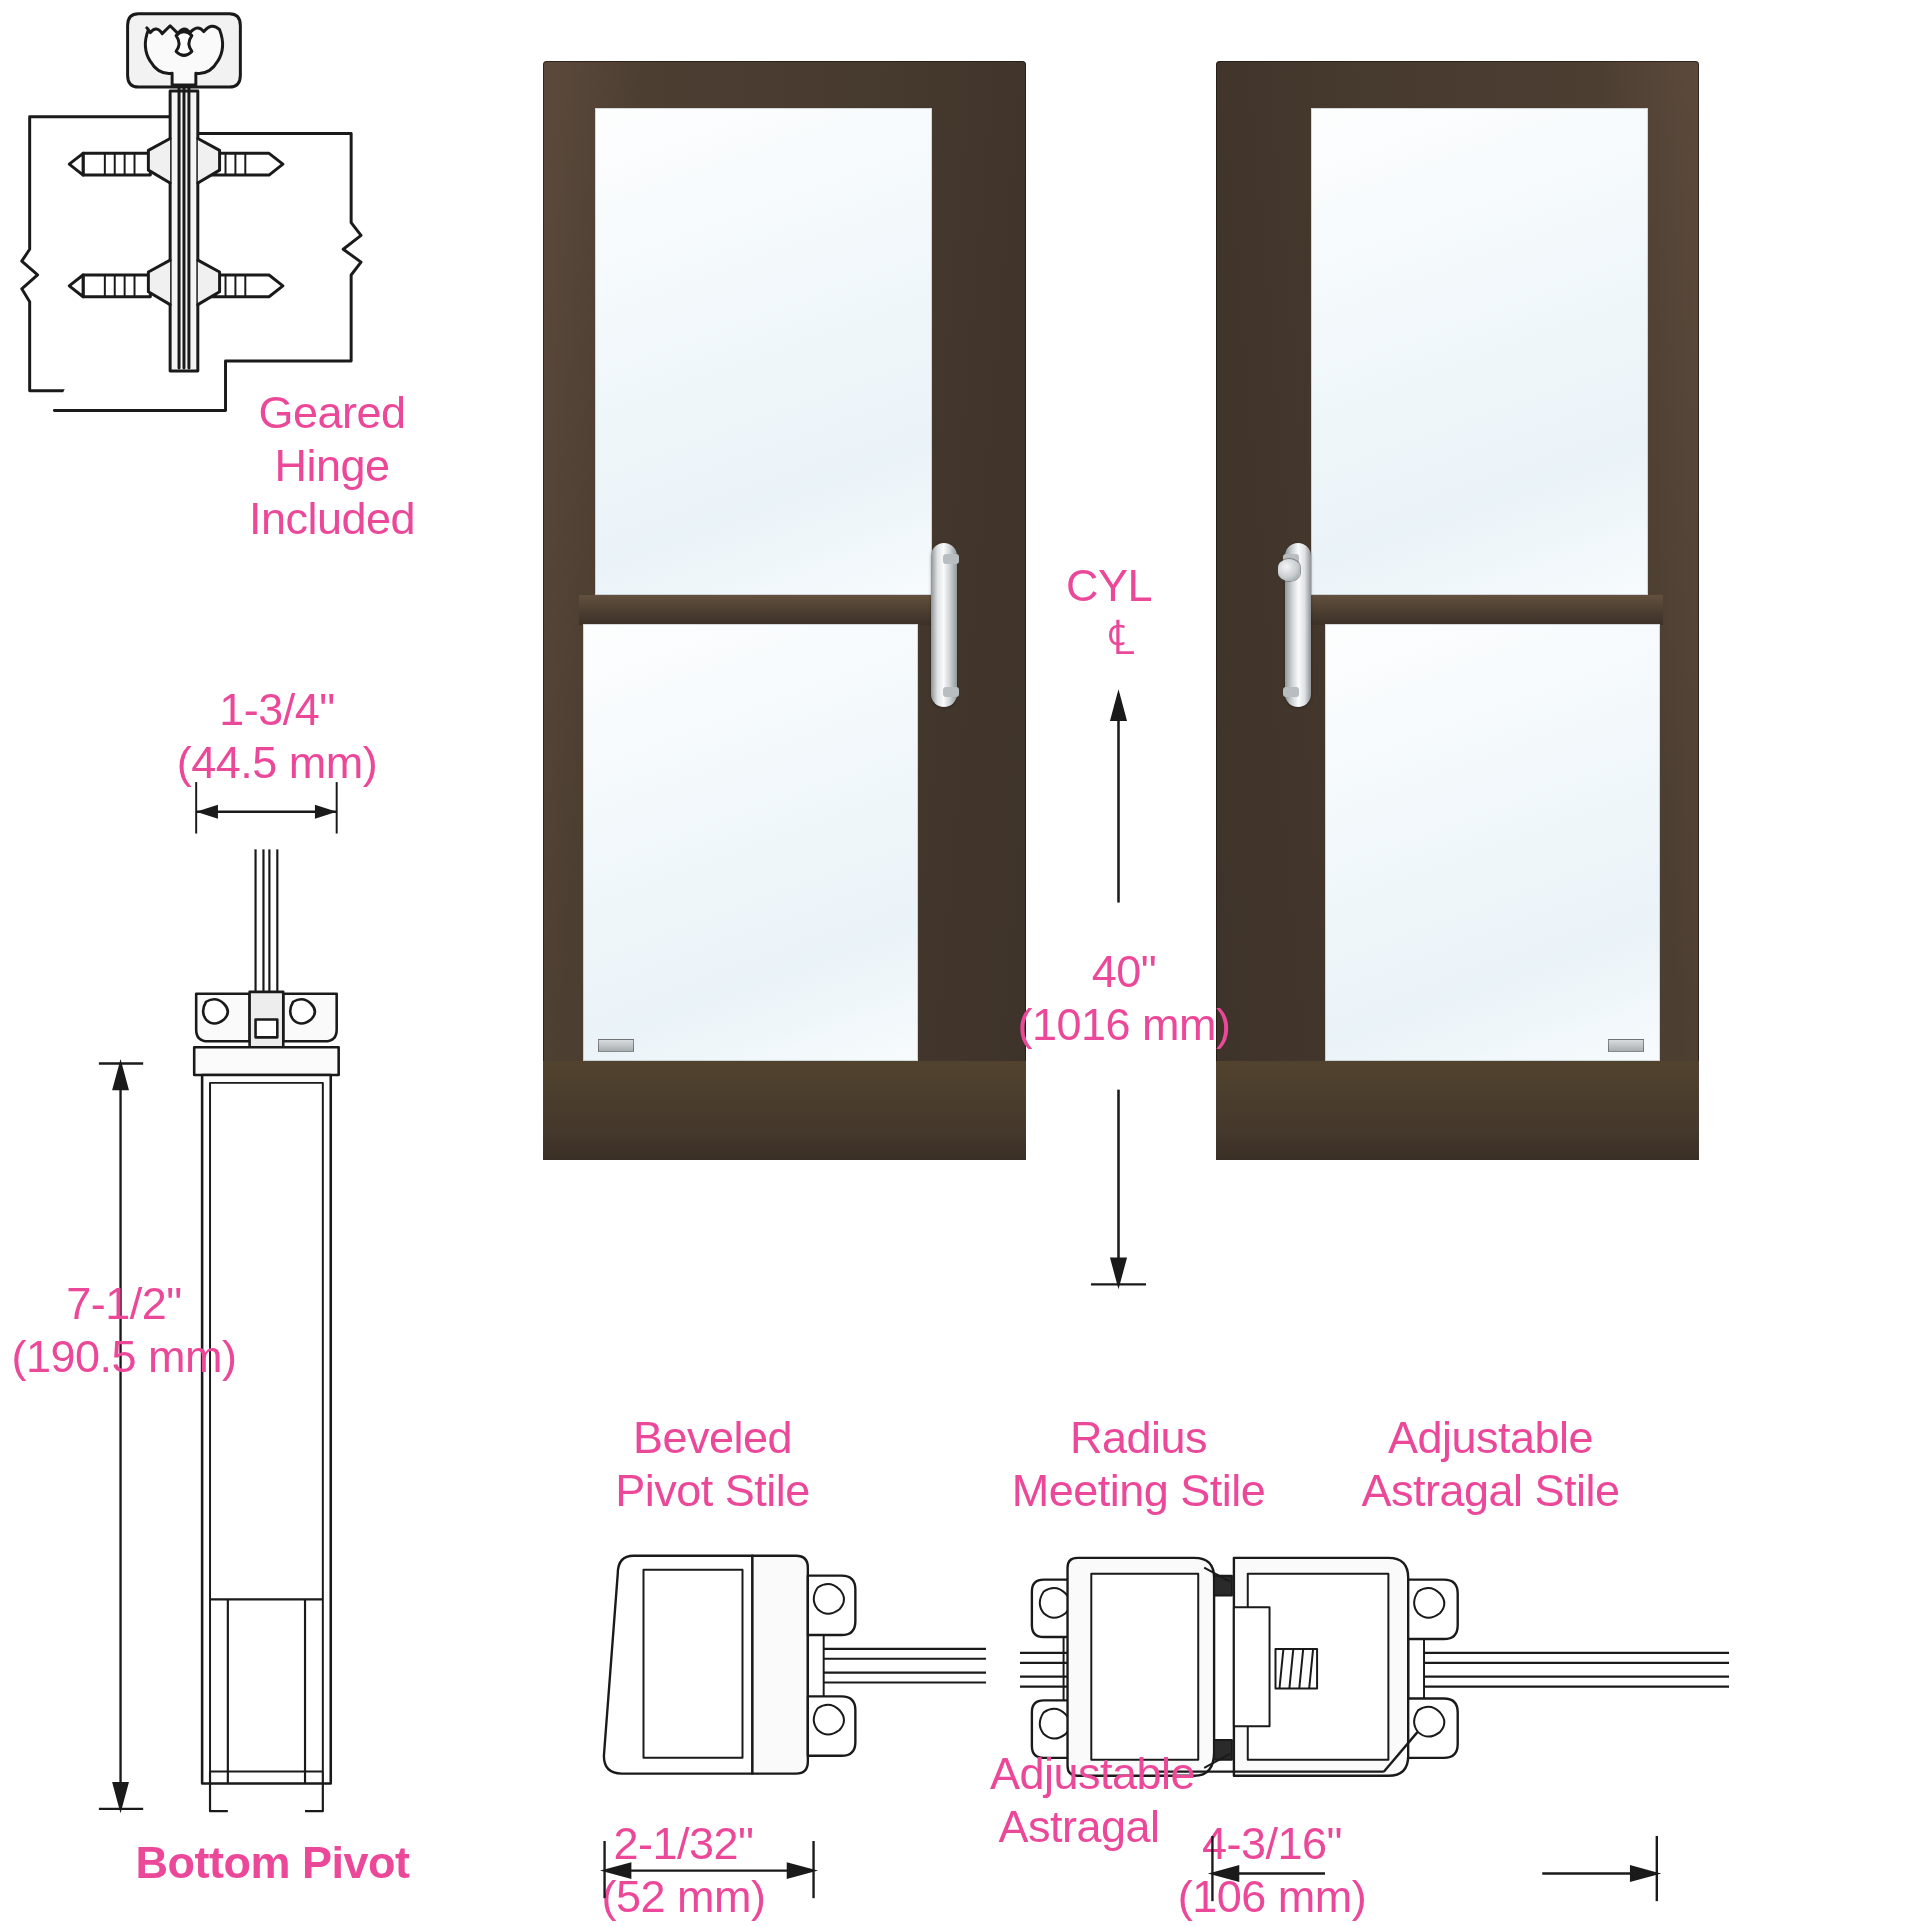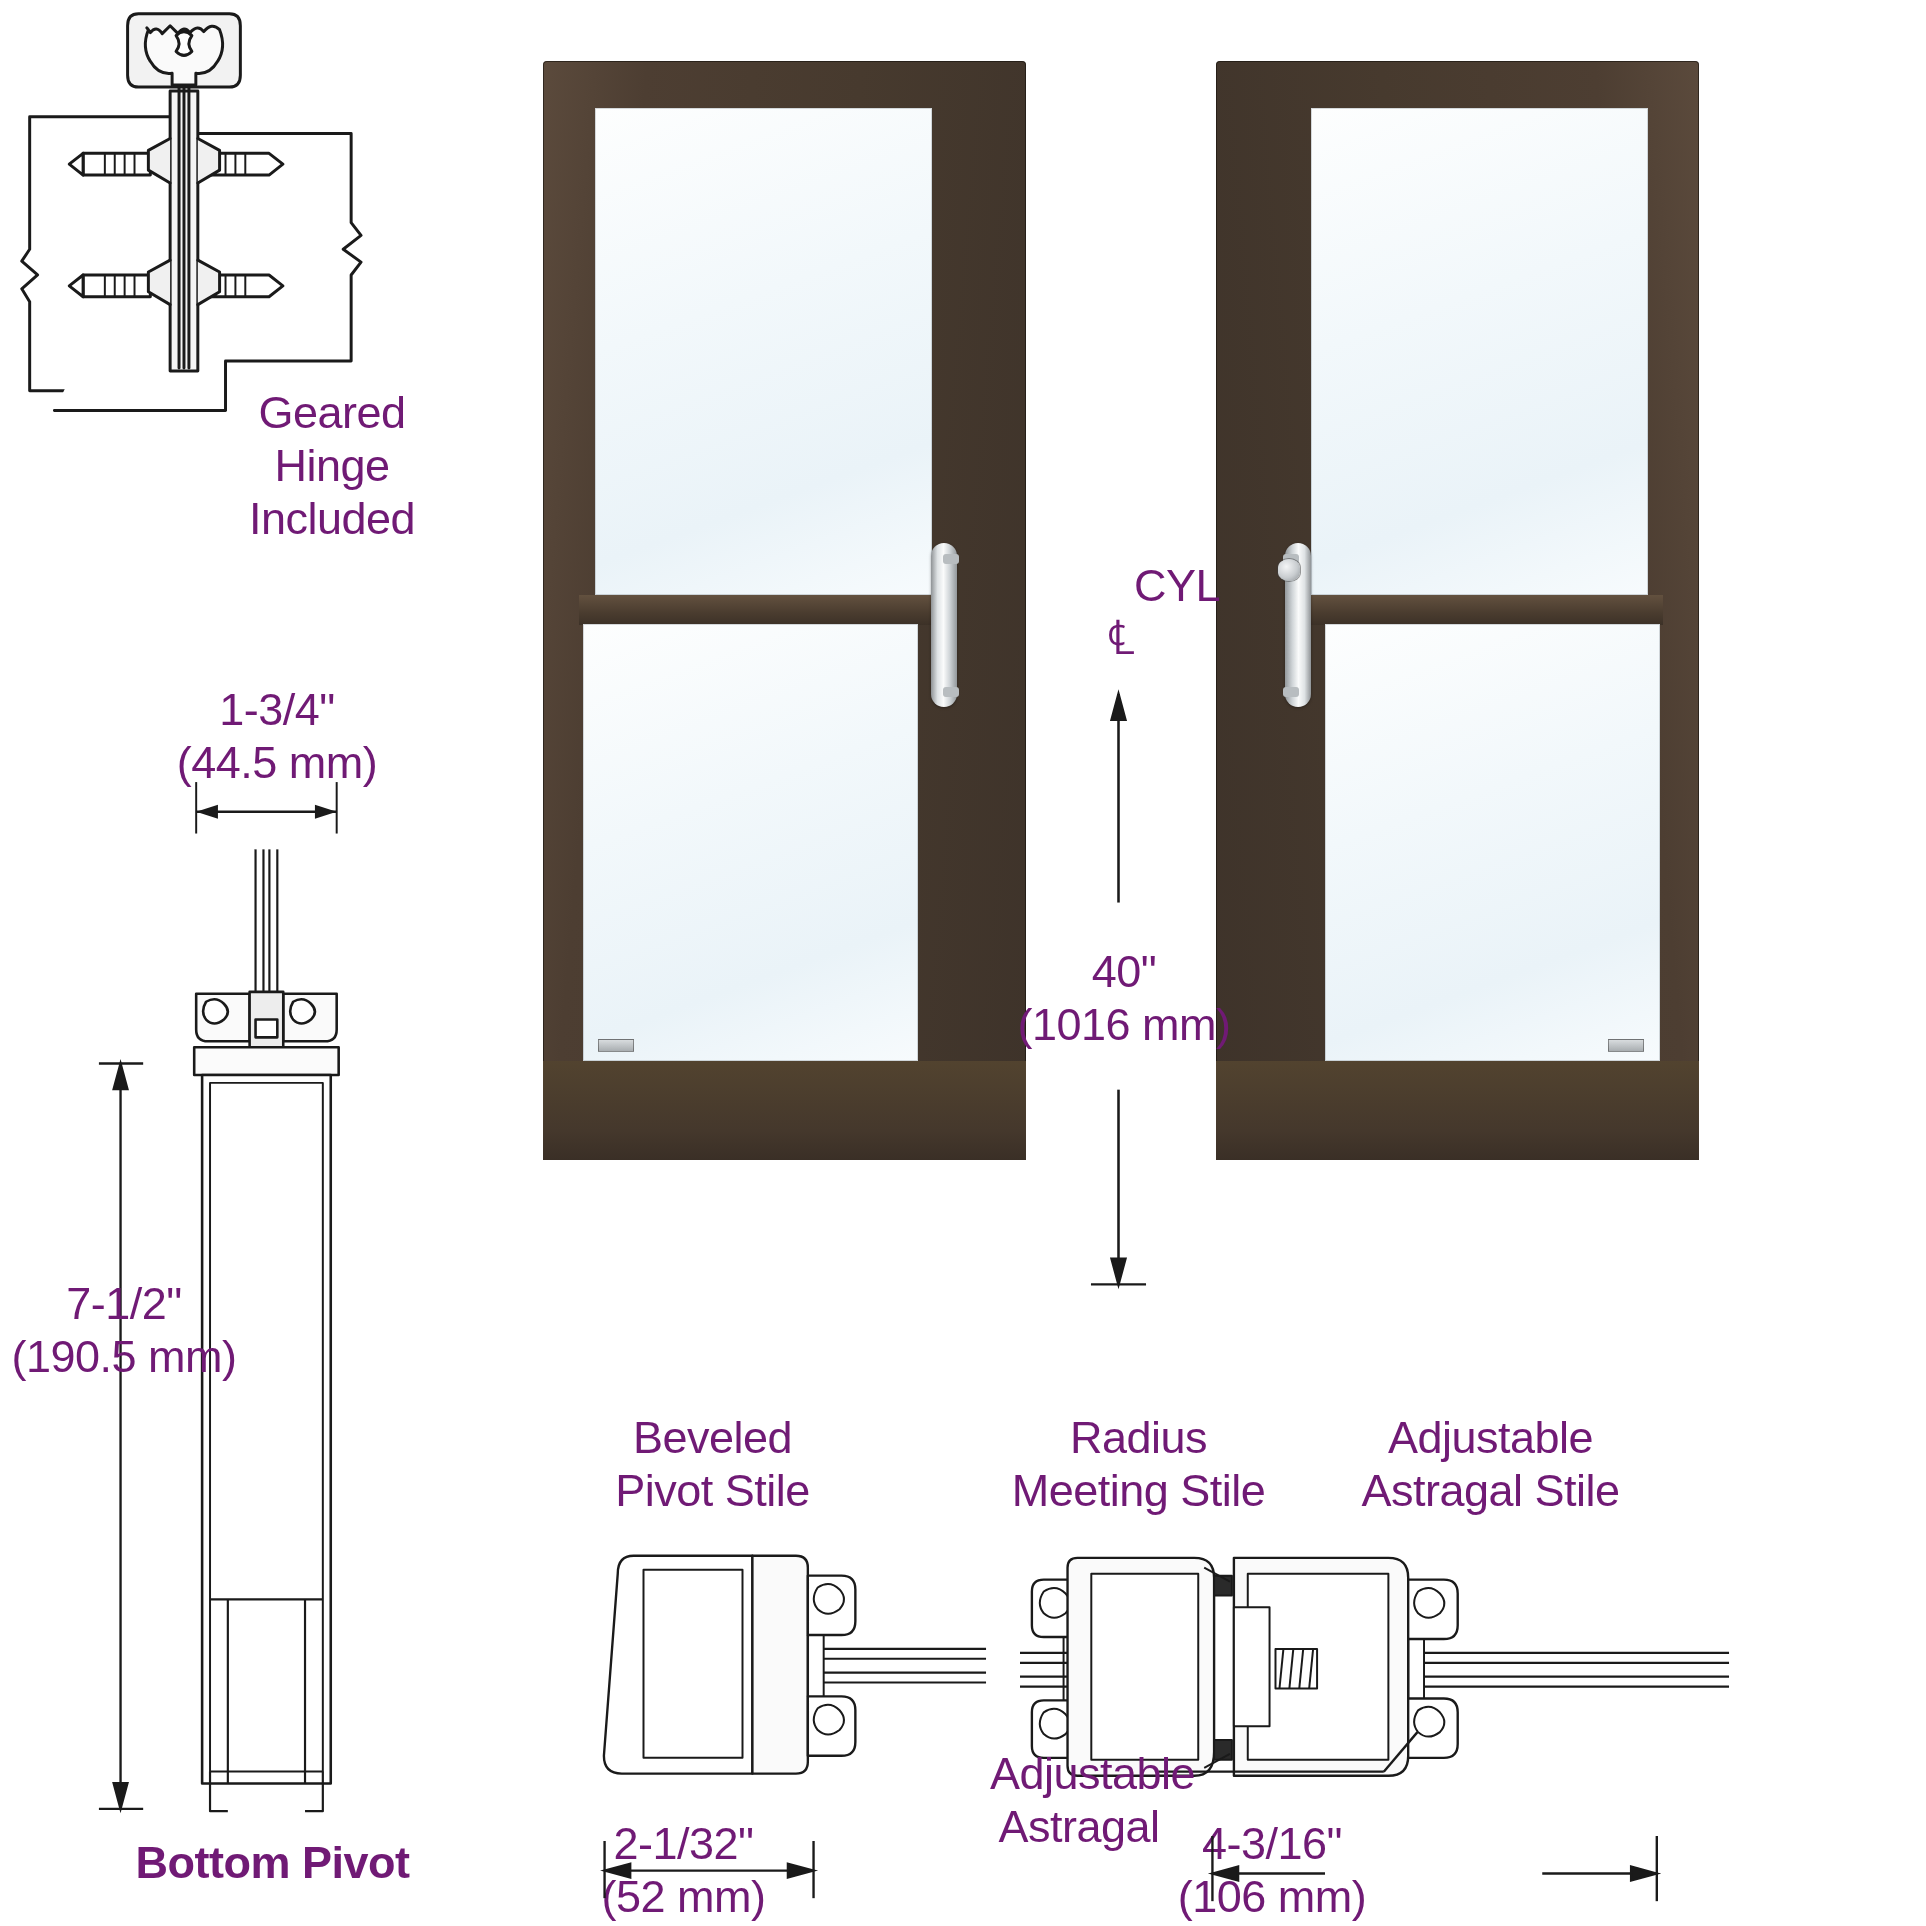--- a/index.html
+++ b/index.html
@@ -13,21 +13,21 @@
     font-family: "Liberation Sans", sans-serif;
     color: #1a1a1a;
     overflow: hidden;
   }
   .stage { position: absolute; inset: 0; }
 
   .lbl {
     position: absolute;
     text-align: center;
     line-height: 1.18;
-    color: #701a75;
+    color: #ec4899;
     letter-spacing: -0.5px;
     white-space: pre-line;
     font-weight: 400;
   }
   .lbl.big { font-size: 45px; }
   .lbl.bold { font-weight: 700; }
 
   svg { display: block; overflow: visible; }
 
   .svg-abs { position: absolute; }
@@ -235,21 +235,21 @@
                 border-radius:13px;
                 box-shadow:0 1px 3px rgba(0,0,0,.35);"></div>
     <div style="position:absolute; left:67px; top:493px; width:16px; height:10px;
                 background:#b8bdc0; border-radius:3px;"></div>
     <div style="position:absolute; left:67px; top:626px; width:16px; height:10px;
                 background:#b8bdc0; border-radius:3px;"></div>
 
     <div class="cylinder" style="left:62px; top:498px; width:22px; height:22px;"></div>
   </div>
 
-  <div class="lbl big" style="left:1088px; top:559px; width:178px;">CYL</div>
+  <div class="lbl big" style="left:1020px; top:559px; width:178px;">CYL</div>
   <div class="lbl" style="left:1032px; top:610px; width:178px; font-size:48px;">℄</div>
 
   <svg class="svg-abs" style="left:1089px; top:693px;" width="59" height="366" viewBox="0 0 60 370">
     <g stroke="#1a1a1a" stroke-width="2.6" fill="#1a1a1a">
       <line x1="30" y1="0" x2="30" y2="212"></line>
       <polygon points="30,0 23,26 37,26"></polygon>
     </g>
   </svg>
   <div class="lbl big" style="left:1015px; top:945px; width:218px;">40"
 (1016 mm)</div>

